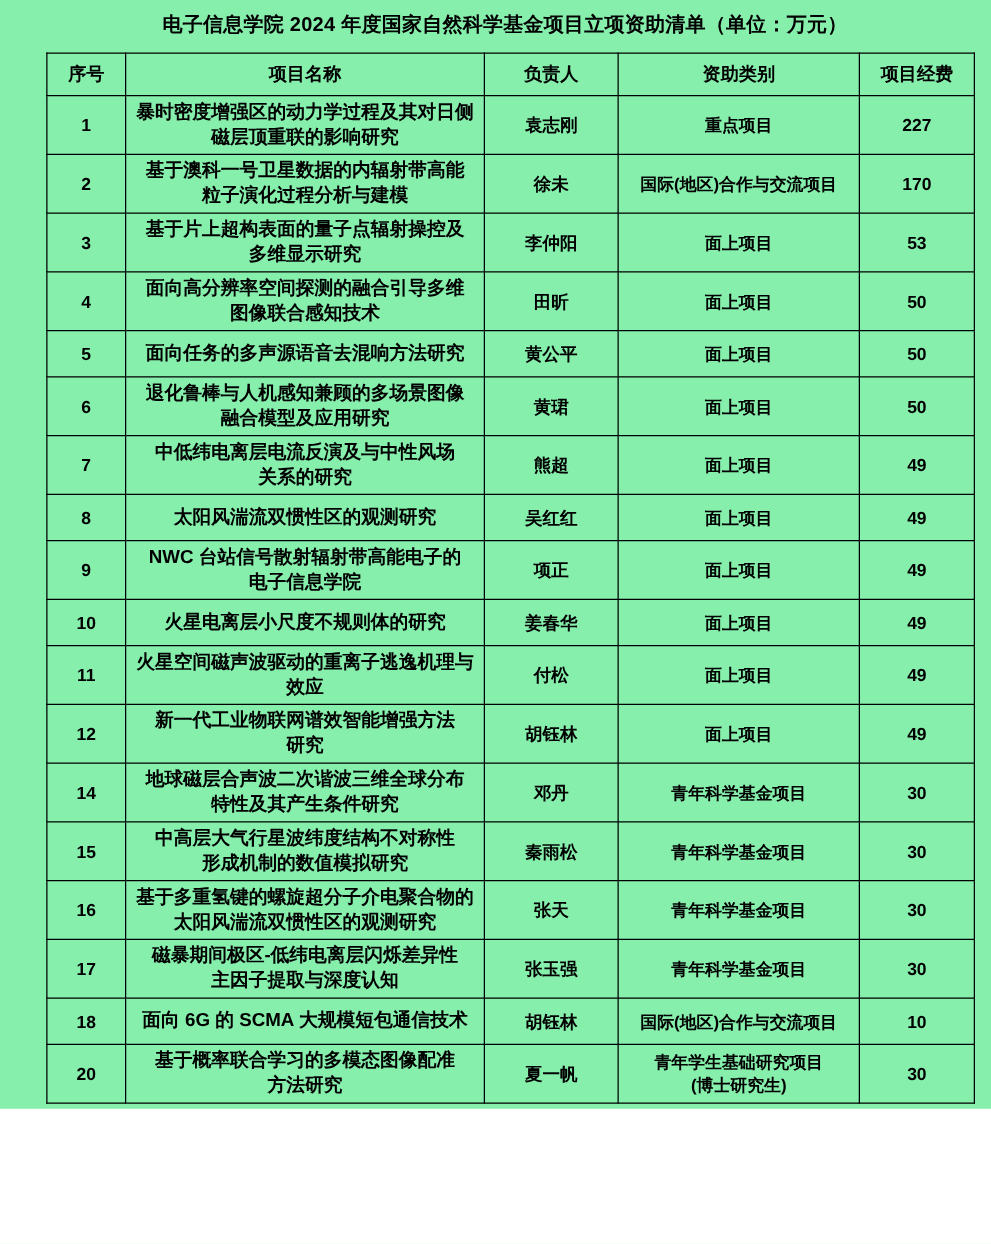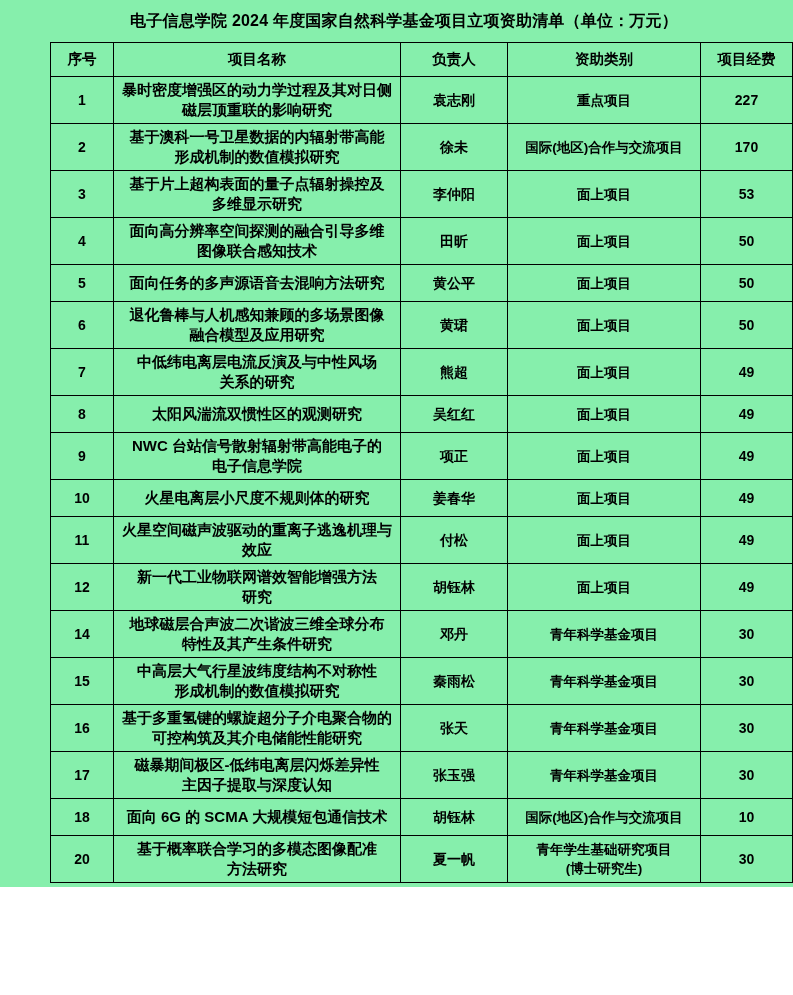--- a/index.html
+++ b/index.html
@@ -28,21 +28,21 @@
     width: 742px;
     text-align: center;
     font-size: 16px;
     line-height: 22px;
     font-weight: bold;
     letter-spacing: 0.2px;
   }
   table.grant-table {
     position: absolute;
     top: 42px;
-    left: 50px;
+    left: 37px;
     width: 742px;
     border-collapse: collapse;
     table-layout: fixed;
     border-radius: 11px;
   }
   .grant-table col.c-no   { width: 63px;  }
   .grant-table col.c-name { width: 287px; }
   .grant-table col.c-pi   { width: 107px; }
   .grant-table col.c-cat  { width: 193px; }
   .grant-table col.c-fund { width: 92px;  }
@@ -107,21 +107,21 @@
       <td class="cell-no">1</td>
       <td class="cell-name">暴时密度增强区的动力学过程及其对日侧
 磁层顶重联的影响研究</td>
       <td class="cell-pi">袁志刚</td>
       <td class="cell-cat">重点项目</td>
       <td class="cell-fund">227</td>
     </tr>
         <tr>
       <td class="cell-no">2</td>
       <td class="cell-name">基于澳科一号卫星数据的内辐射带高能
-形成机制的数值模拟研究</td>
+粒子演化过程分析与建模</td>
       <td class="cell-pi">徐未</td>
       <td class="cell-cat">国际(地区)合作与交流项目</td>
       <td class="cell-fund">170</td>
     </tr>
         <tr>
       <td class="cell-no">3</td>
       <td class="cell-name">基于片上超构表面的量子点辐射操控及
 多维显示研究</td>
       <td class="cell-pi">李仲阳</td>
       <td class="cell-cat">面上项目</td>
@@ -208,21 +208,21 @@
       <td class="cell-no">15</td>
       <td class="cell-name">中高层大气行星波纬度结构不对称性
 形成机制的数值模拟研究</td>
       <td class="cell-pi">秦雨松</td>
       <td class="cell-cat">青年科学基金项目</td>
       <td class="cell-fund">30</td>
     </tr>
         <tr>
       <td class="cell-no">16</td>
       <td class="cell-name">基于多重氢键的螺旋超分子介电聚合物的
-可控构筑及其介电储能性能研究</td>
+太阳风湍流双惯性区的观测研究</td>
       <td class="cell-pi">张天</td>
       <td class="cell-cat">青年科学基金项目</td>
       <td class="cell-fund">30</td>
     </tr>
         <tr>
       <td class="cell-no">17</td>
       <td class="cell-name">磁暴期间极区-低纬电离层闪烁差异性
 主因子提取与深度认知</td>
       <td class="cell-pi">张玉强</td>
       <td class="cell-cat">青年科学基金项目</td>

